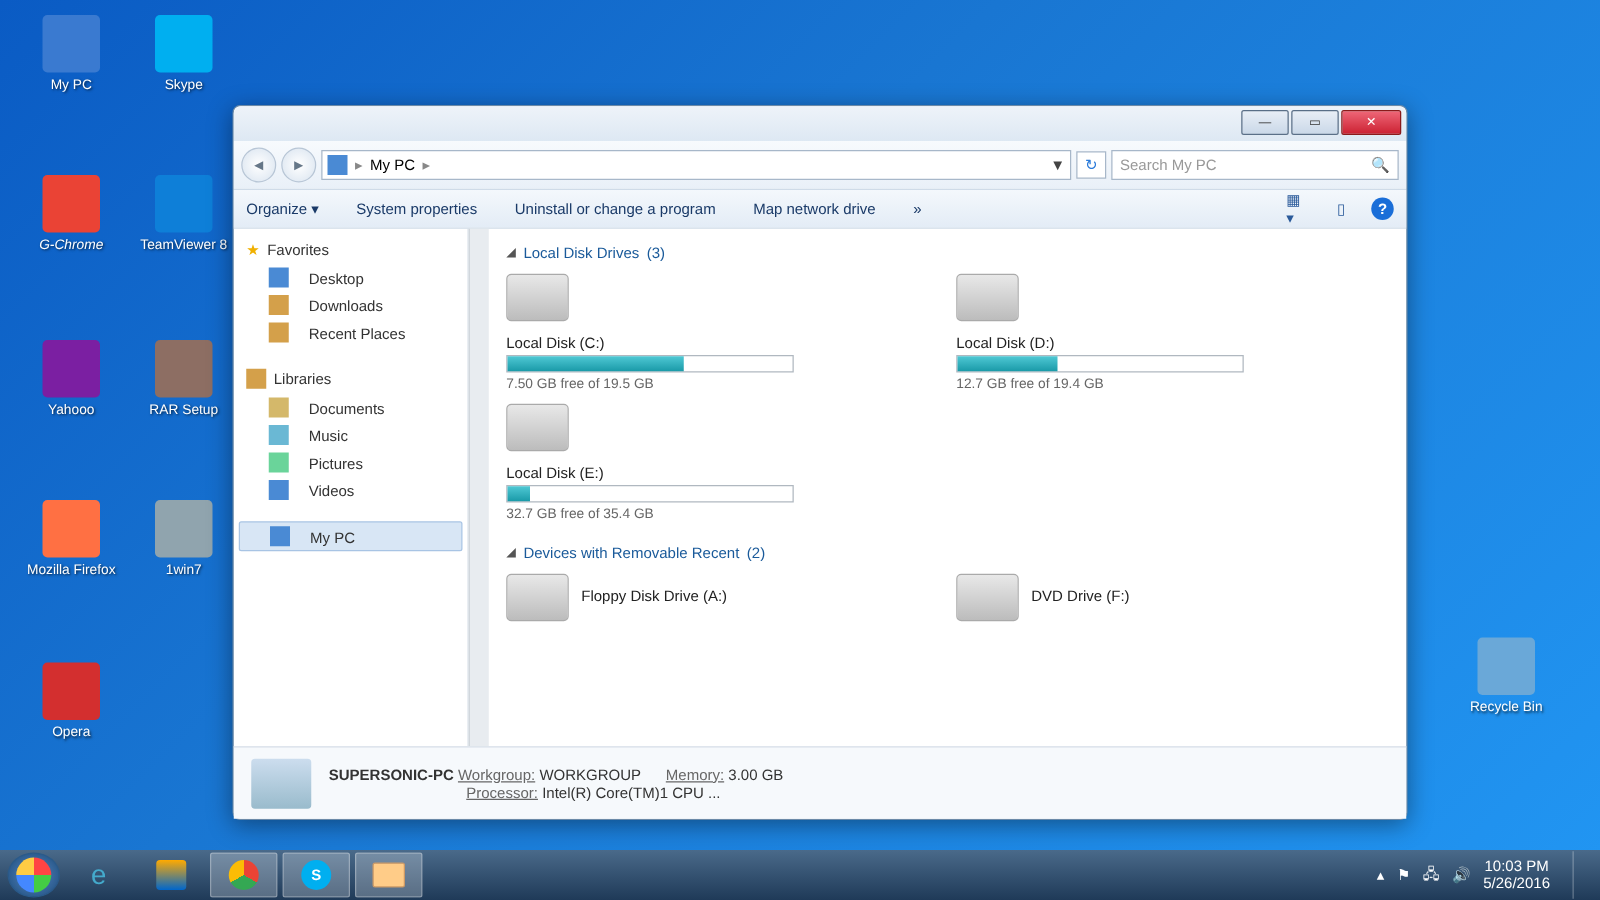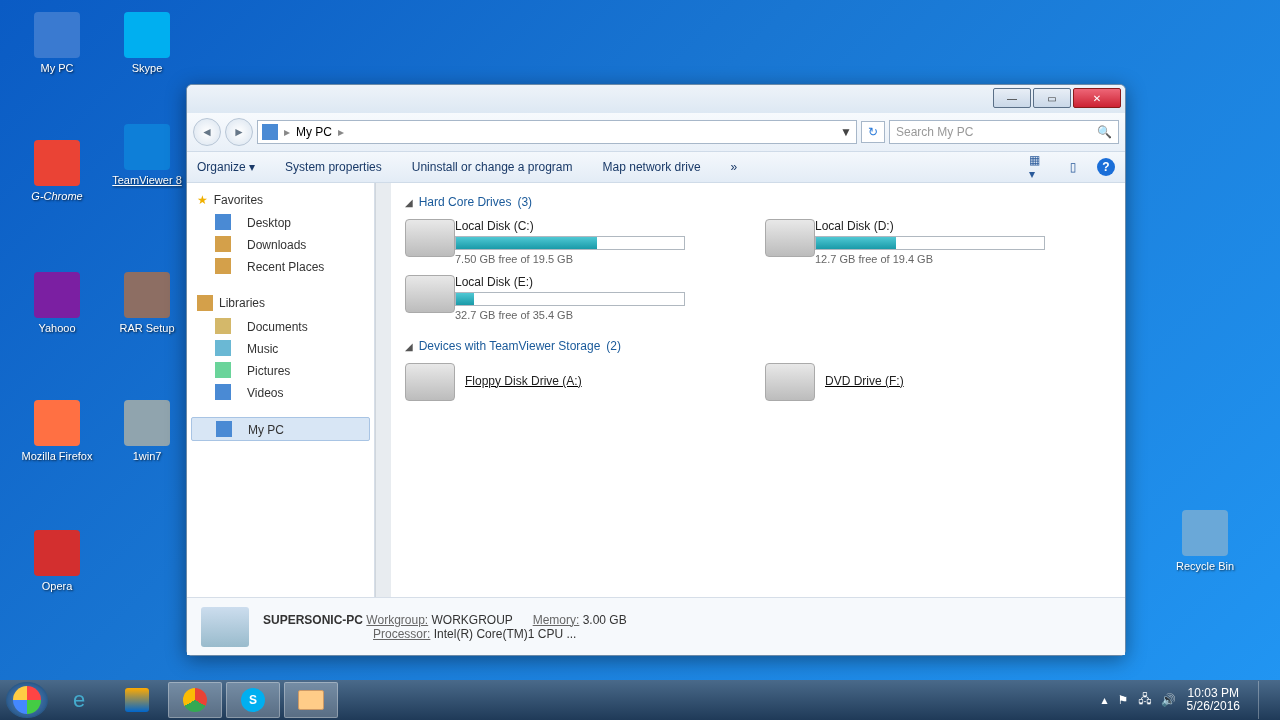--- a/index.html
+++ b/index.html
@@ -34,28 +34,28 @@
 .side{width:188px;border-right:1px solid #d6dee8;overflow-y:auto;padding:6px 0;}
 .sg{margin-bottom:14px;}
 .sh{padding:4px 10px;display:flex;align-items:center;gap:6px;color:#333;}
 .si{padding:3px 10px 3px 28px;display:flex;align-items:flex-end;gap:16px;color:#333;cursor:default;}
 .si.sel{background:#d8e6f5;border:1px solid #a8c4e4;margin:0 4px;border-radius:2px;padding-left:24px;}
 .sic{width:16px;height:16px;display:inline-block;}
 .main{flex:1;overflow:auto;padding:8px 14px;}
 .grp-h{color:#1a5a9a;font-size:14px;margin:4px 0 10px;display:flex;align-items:center;gap:6px;}
 .grp-h .tw{color:#555;font-size:10px;}
 .drives{display:flex;flex-wrap:wrap;gap:10px 40px;margin-bottom:18px;}
-.drive{width:320px;display:flex;align-items:flex-start;}
+.drive{width:320px;display:flex;gap:10px;align-items:flex-start;flex-direction:column;}
 .dic{width:50px;height:38px;background:linear-gradient(#e8e8e8,#bcbcbc);border-radius:4px;border:1px solid #aaa;}
 .dinfo{flex:1;}
 .dname{color:#222;margin-bottom:3px;}
 .bar{width:230px;height:14px;border:1px solid #b0b8c0;background:#fff;margin-bottom:3px;}
 .barf{height:100%;background:linear-gradient(#4fc8d4,#1a9aa8);}
 .dfree{color:#666;font-size:11px;}
-.sdrive{width:320px;display:flex;gap:10px;align-items:center;text-decoration:underline;}
+.sdrive{width:320px;display:flex;gap:10px;align-items:center;}
 
 .details{height:58px;border-top:1px solid #d6dee8;background:#f6f9fc;display:flex;align-items:center;padding:4px 14px;gap:14px;}
 .details .pc{width:48px;height:40px;background:linear-gradient(#cde,#9bc);border-radius:3px;}
 .dt{color:#333;}
 .dt .lbl{color:#666;text-decoration:underline;}
 
 .taskbar{position:absolute;bottom:0;left:0;width:100%;height:40px;background:linear-gradient(#4a6a8a,#1f3a58);display:flex;align-items:center;padding:0 6px;}
 .start{width:42px;height:36px;border-radius:50%;background:radial-gradient(#5a8ac4,#1a4a7a);border:1px solid #2a5a8a;display:flex;align-items:center;justify-content:center;}
 .orb{width:28px;height:28px;border-radius:50%;background:conic-gradient(#f44 0 90deg,#4c4 90deg 180deg,#48f 180deg 270deg,#fc4 270deg 360deg);}
 .tbi{width:54px;height:36px;margin-left:4px;border:1px solid transparent;border-radius:2px;display:flex;align-items:center;justify-content:center;}
@@ -74,21 +74,21 @@
       <span>My PC</span>
     </div>
     <div class="di" style="left: 108px; top: 12px;">
       <div class="ic" style="background:#00aff0"></div>
       <span>Skype</span>
     </div>
     <div class="di" style="left: 18px; top: 140px; font-style: italic;">
       <div class="ic" style="background:#ea4335"></div>
       <span>G-Chrome</span>
     </div>
-    <div class="di" style="left: 108px; top: 124px; text-decoration: underline;">
+    <div class="di" style="left: 108px; top: 140px;">
       <div class="ic" style="background:#0e7fd8"></div>
       <span>TeamViewer 8</span>
     </div>
     <div class="di" style="left: 18px; top: 272px;">
       <div class="ic" style="background:#7b1fa2"></div>
       <span>Yahooo</span>
     </div>
     <div class="di" style="left: 108px; top: 272px;">
       <div class="ic" style="background:#8d6e63"></div>
       <span>RAR Setup</span>
@@ -195,21 +195,21 @@
             <span class="sic" style="background:#4a8ad4"></span>
             <span>My PC</span>
           </div>
       </div>
     </div>
     <div class="scrollbar"></div>
 
     <div class="main">
       <div class="grp-h">
           <span class="tw">◢</span>
-          <span>Hard Core Drives</span> 
+          <span>Local Disk Drives</span> 
           <span>(3)</span>
         </div>
       <div class="drives" id="hdd-list">
           <div class="drive">
             <div class="dic"></div>
             <div class="dinfo">
               <div class="dname">Local Disk (C:)</div>
               <div class="bar">
                 <div class="barf" style="width:62%"></div>
               </div>
@@ -232,21 +232,21 @@
               <div class="dname">Local Disk (E:)</div>
               <div class="bar">
                 <div class="barf" style="width:8%"></div>
               </div>
               <div class="dfree">32.7 GB free of 35.4 GB</div>
             </div>
           </div>
         </div>
       <div class="grp-h">
           <span class="tw">◢</span>
-          <span>Devices with TeamViewer Storage</span> 
+          <span>Devices with Removable Recent</span> 
           <span>(2)</span>
         </div>
       <div class="drives" id="rem-list">
           <div class="sdrive">
             <div class="dic"></div>
             <div class="dname">Floppy Disk Drive (A:)</div>
           </div>
           <div class="sdrive">
             <div class="dic"></div>
             <div class="dname">DVD Drive (F:)</div>

